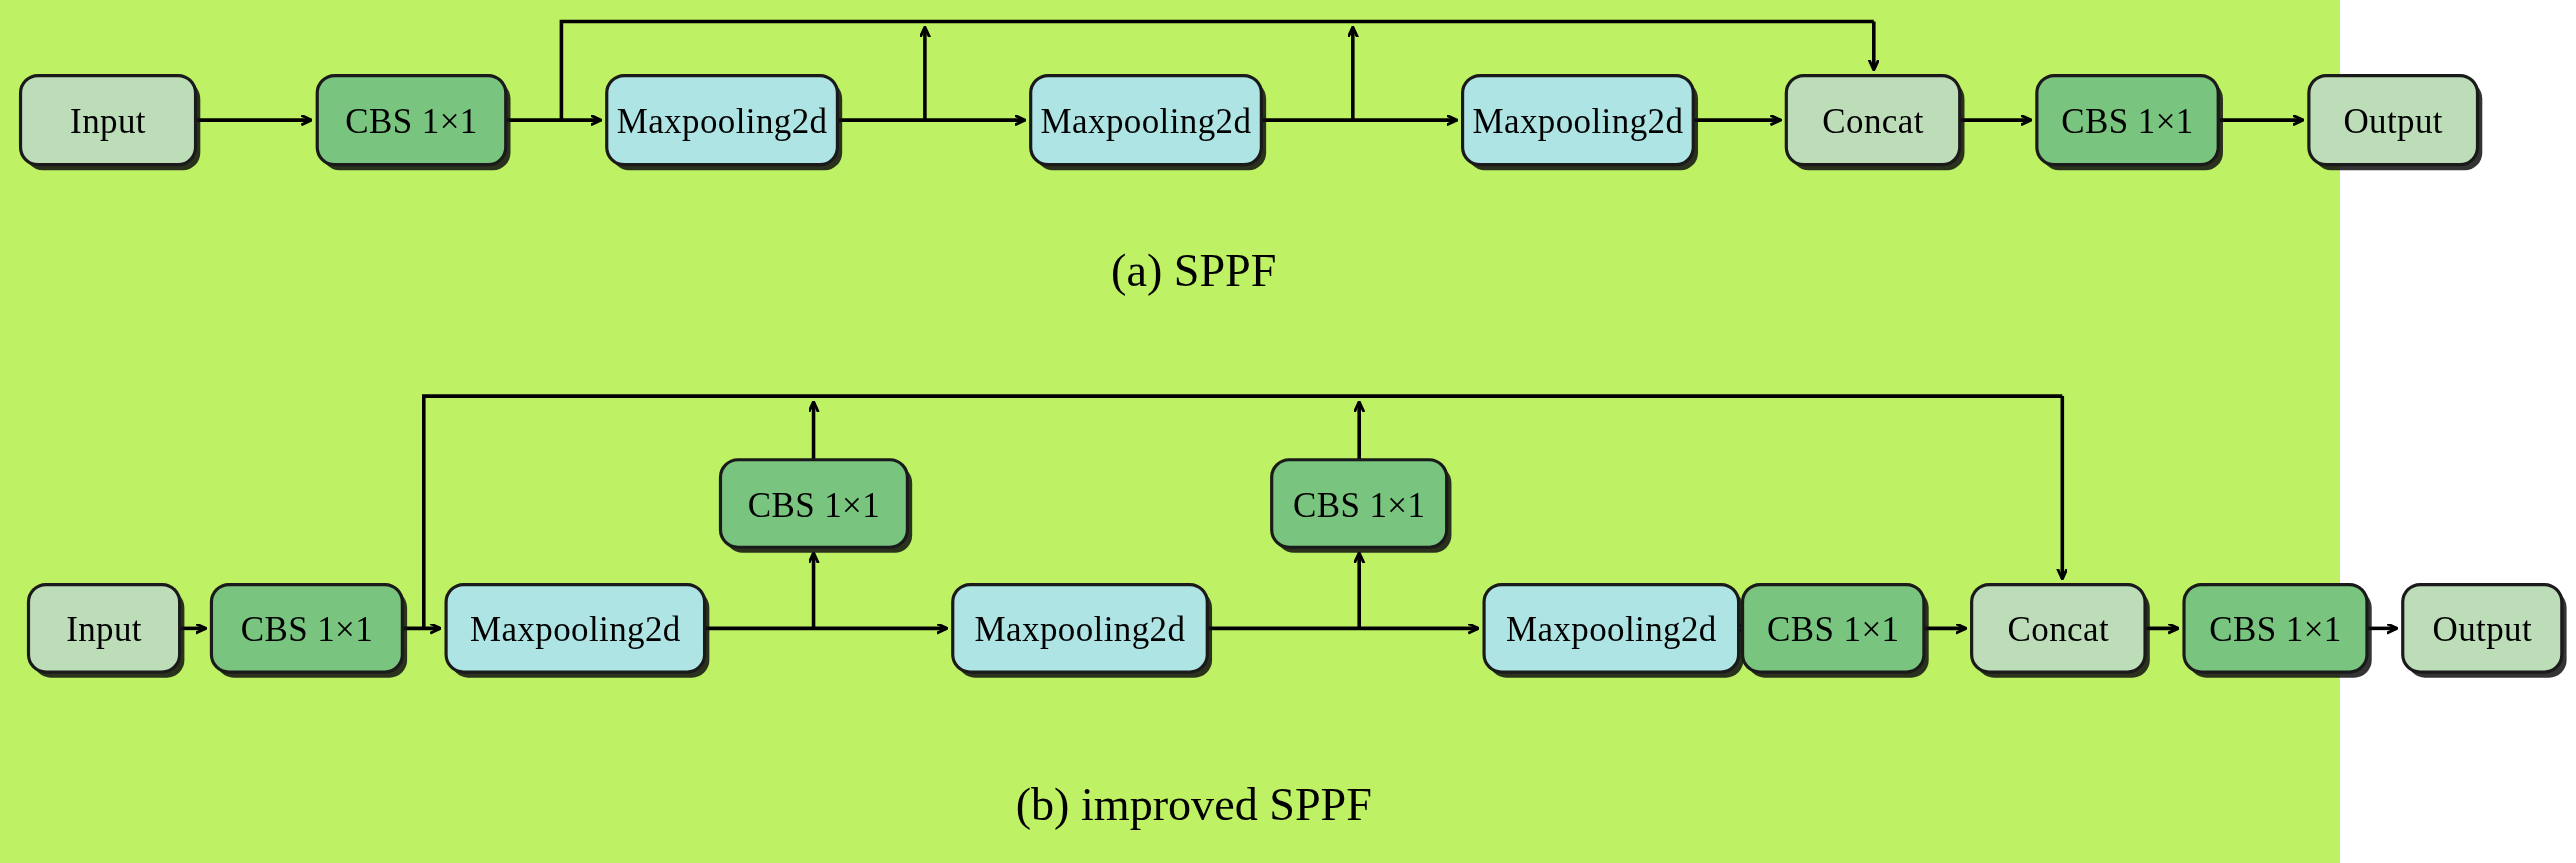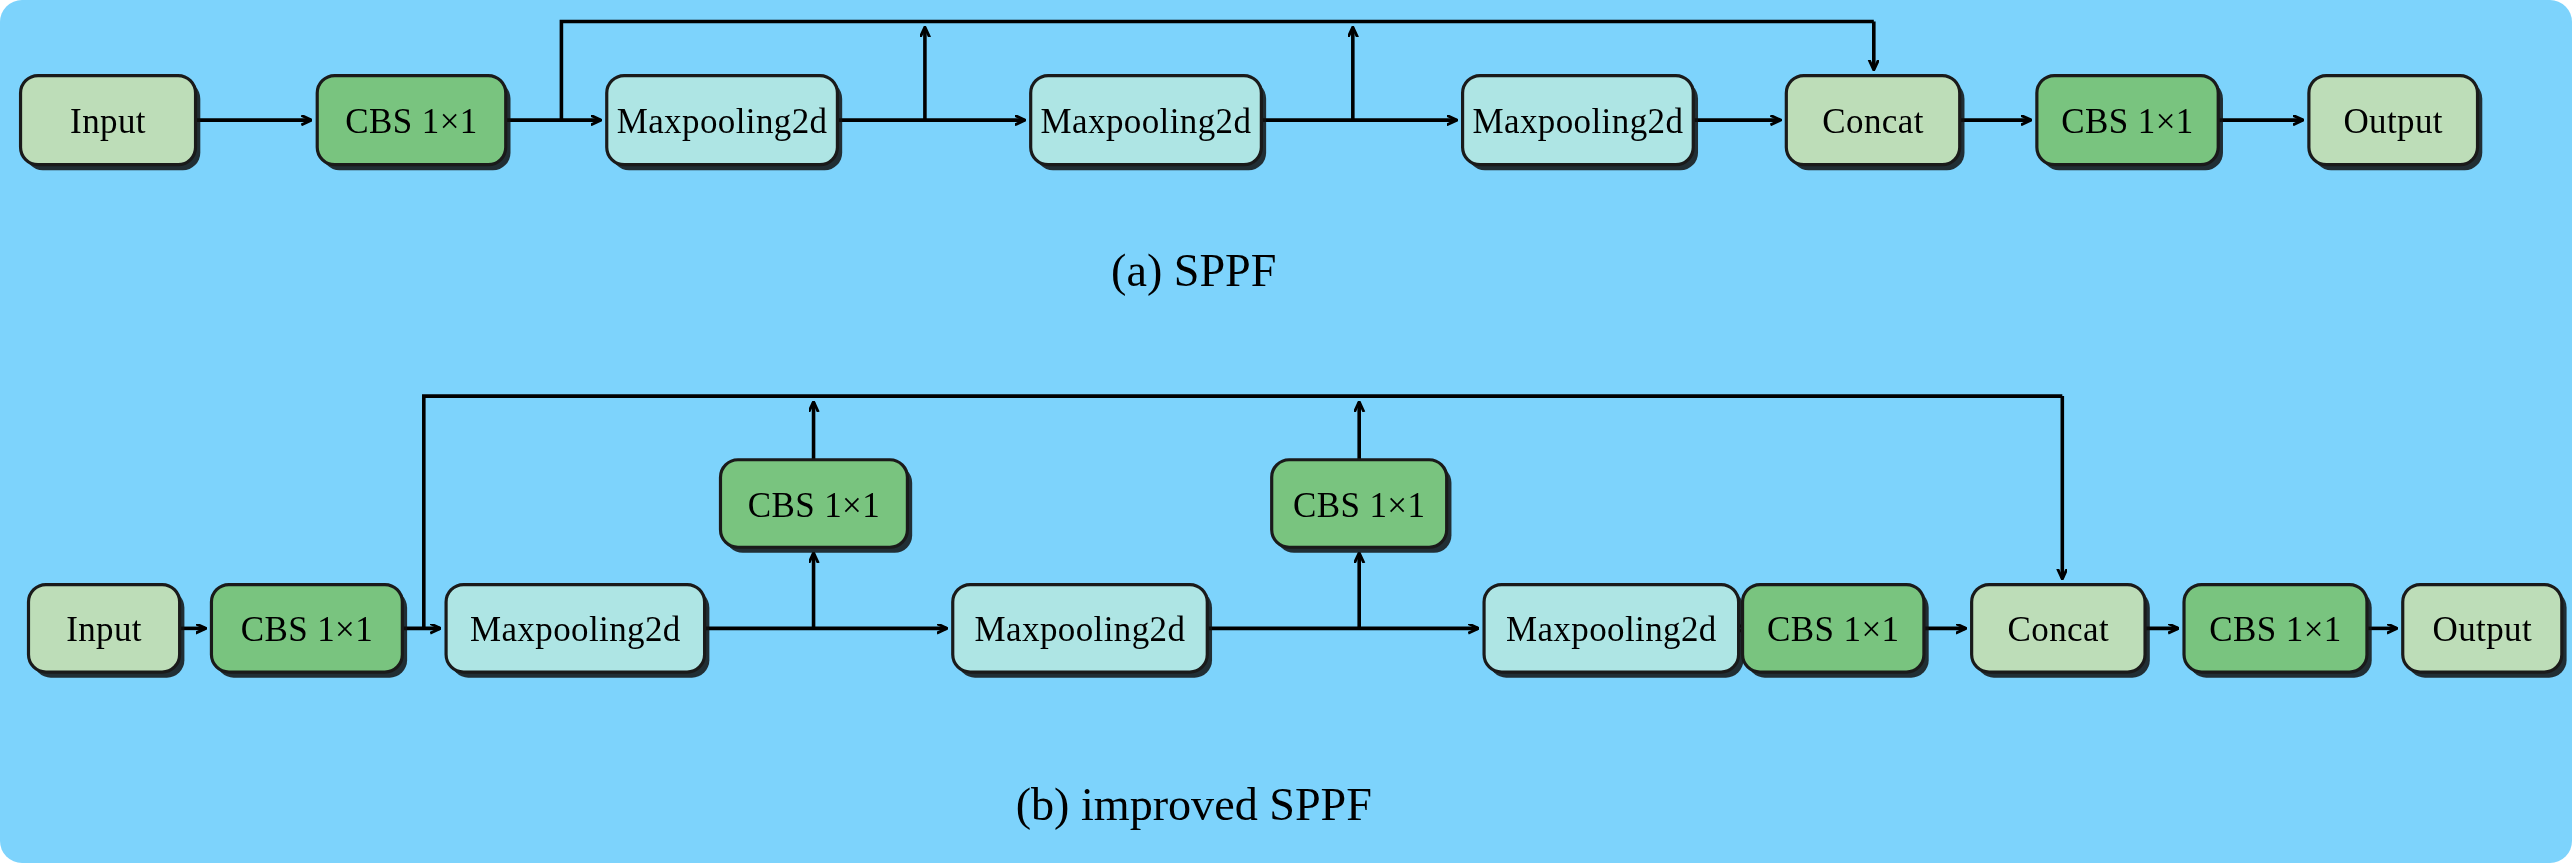--- a/index.html
+++ b/index.html
@@ -8,24 +8,23 @@
     background: #ffffff;
   }
   body {
     width: 2576px;
     height: 863px;
     font-family: "Liberation Serif", "DejaVu Serif", serif;
     overflow: hidden;
   }
   #figure-root {
     position: relative;
-    width: 2572px;
+    width: 2340px;
     height: 863px;
-    background: #7dd3fc;
-    border-radius: 22px;
+    background: #bef264;
   }
   svg.diagram {
     position: absolute;
     top: 0;
     left: 0;
     width: 2576px;
     height: 863px;
   }
   .node-rect {
     stroke: #1a1a1a;

